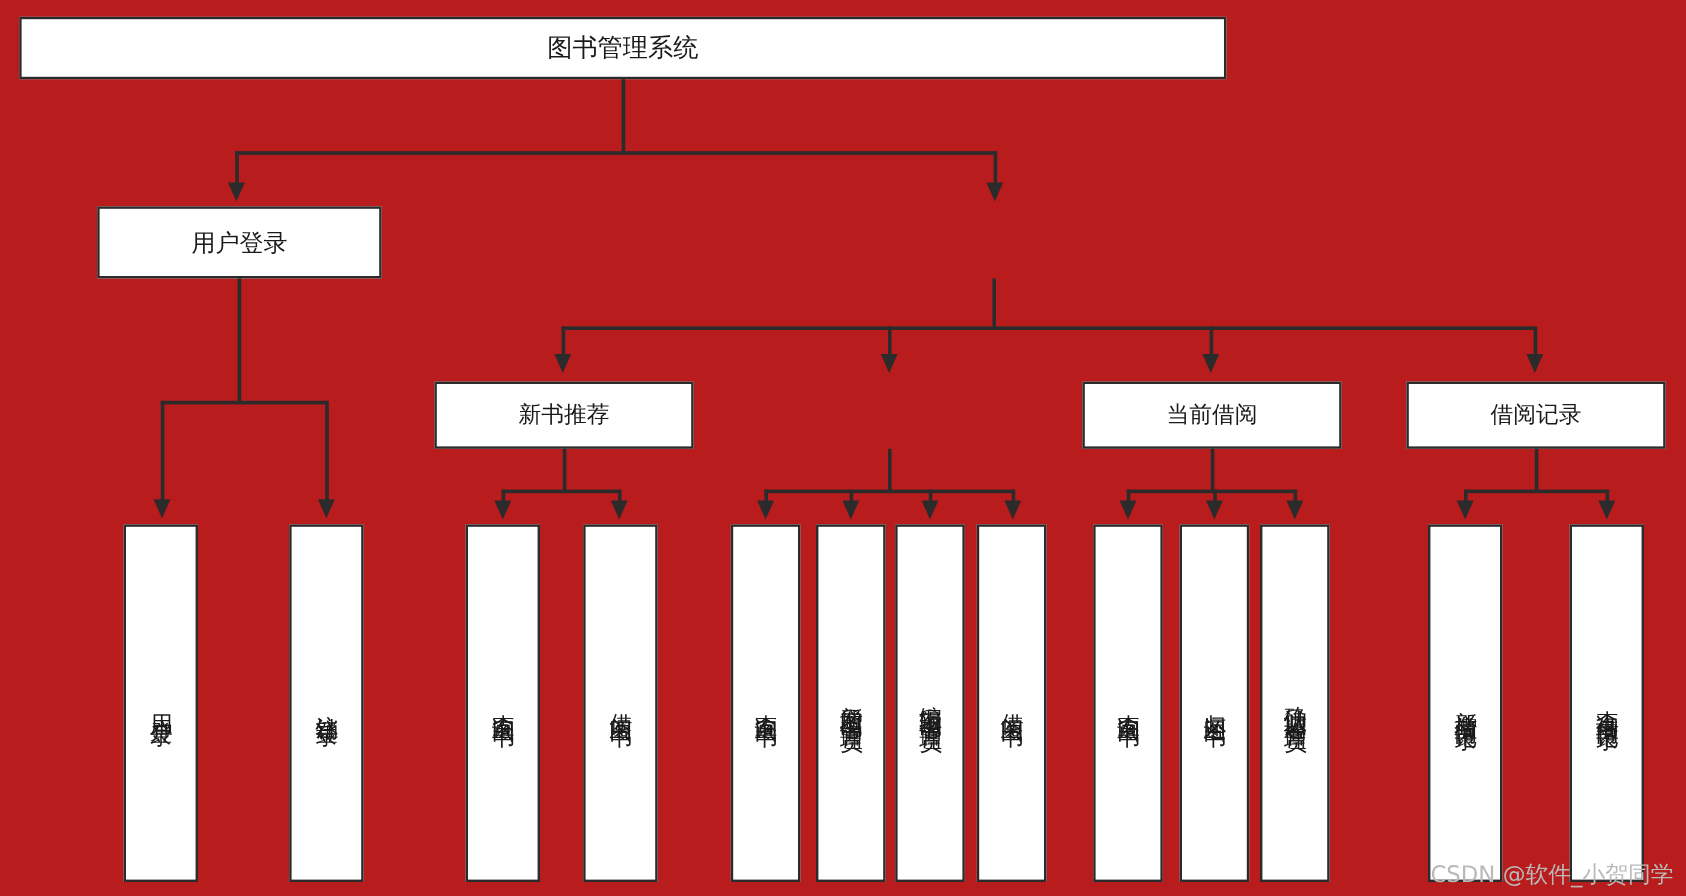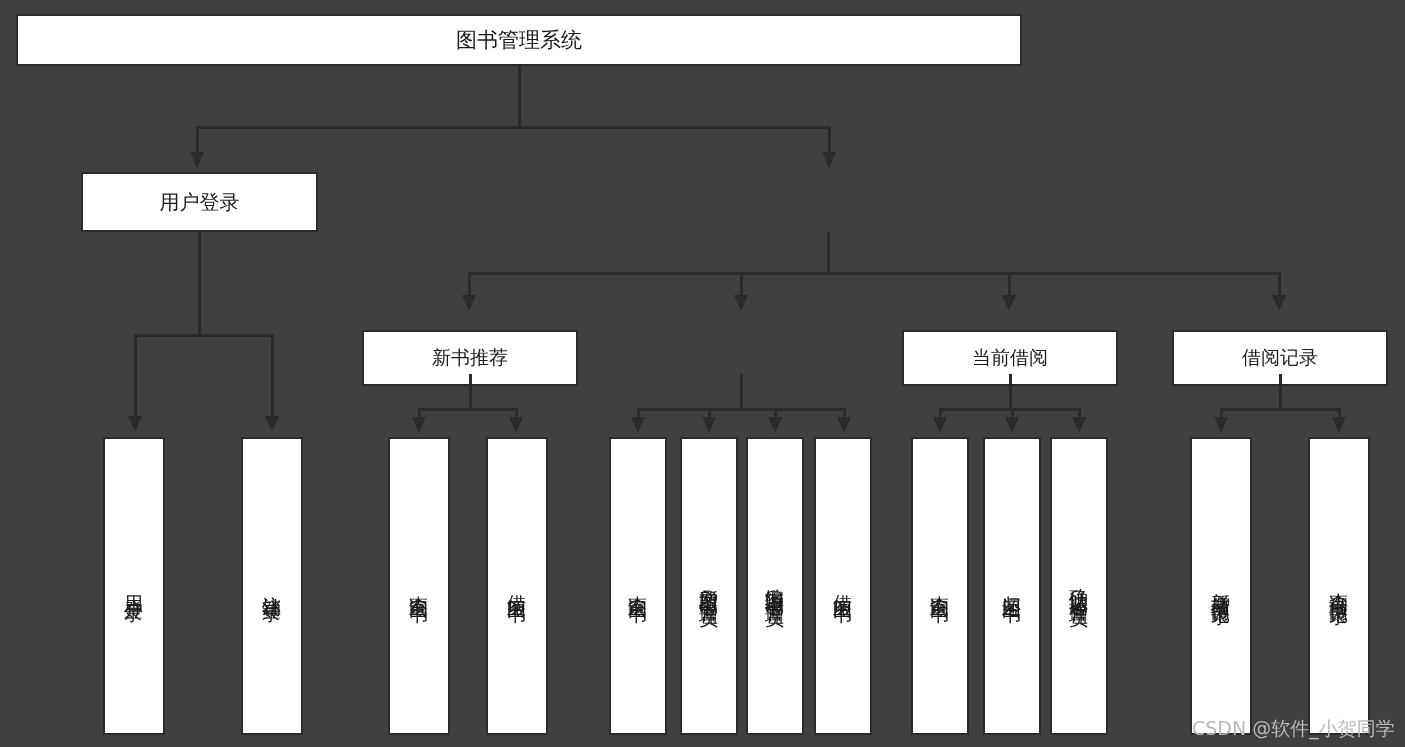--- a/index.html
+++ b/index.html
@@ -8,21 +8,21 @@
     padding: 0;
     background: #ffffff;
   }
   body {
     font-family: "DejaVu Sans", "Liberation Sans", sans-serif;
   }
   #diagram-canvas {
     position: relative;
     width: 1405px;
     height: 747px;
-    background: #404040;
+    background: #b91c1c;
     overflow: hidden;
   }
   
   .node {
     position: absolute;
     box-sizing: border-box;
     background: #ffffff;
     border: 2.5px solid #2b2b2b;
     display: flex;
     align-items: center;
@@ -31,21 +31,20 @@
     text-align: center;
   }
   .node.root {
     font-size: 21px;
   }
   .node.level2 {
     font-size: 20px;
   }
   .node.level3 {
     font-size: 19px;
-    margin-top: 12px;
   }
   
   .node.leaf {
     font-size: 19px;
     align-items: center;
     justify-content: center;
     padding: 6px 0;
   }
   .node.leaf .vtext {
     writing-mode: vertical-rl;

